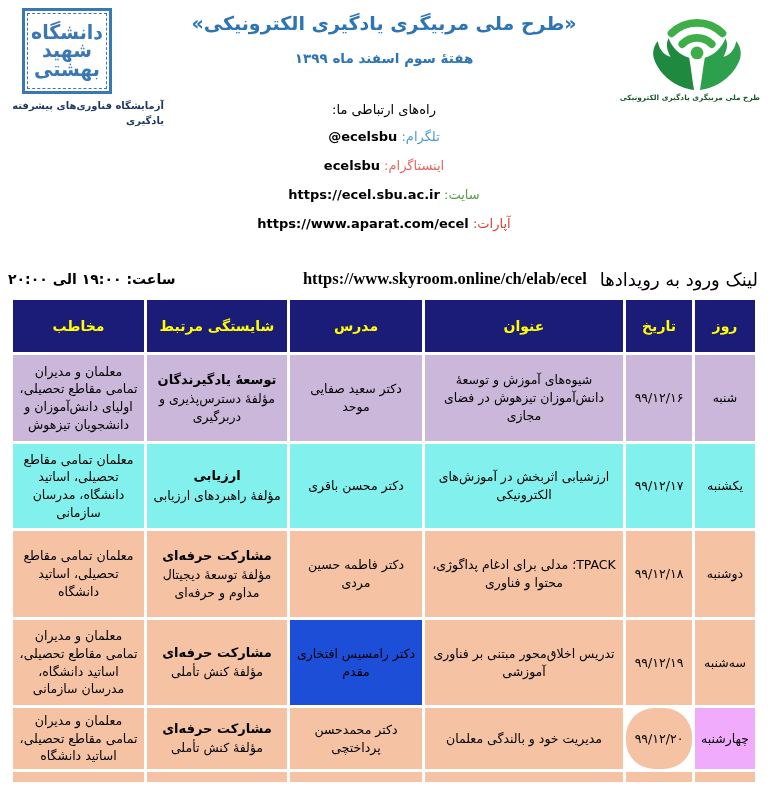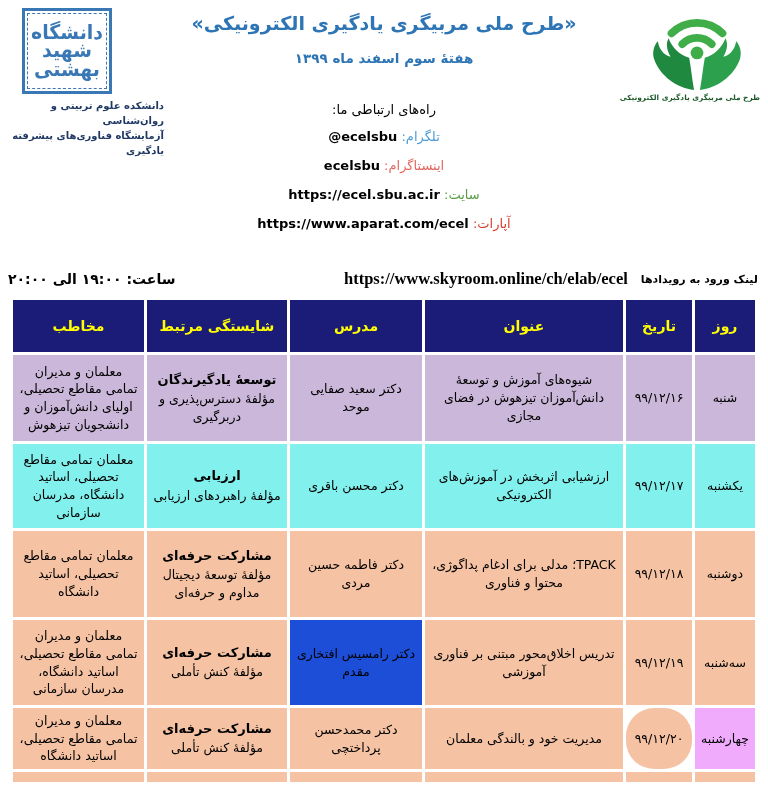--- a/index.html
+++ b/index.html
@@ -65,21 +65,21 @@
   .contact-line{margin-top:11px;font-size:13px;line-height:18px;}
   .c-label{font-weight:normal;}
   .c-value{font-weight:bold;color:#000;}
 
   
   .link-row{
     position:absolute;top:264px;left:8px;right:10px;height:30px;
     display:flex;justify-content:space-between;align-items:center;
   }
   .link-group{display:flex;align-items:center;gap:13px;}
-  .link-label{font-size:11px;font-weight:bold;}
+  .link-label{font-size:18px;font-weight:normal;}
   .link-url{
     font-family:"Liberation Serif", serif;
     font-size:16.5px;font-weight:bold;
   }
   .time{font-size:14px;font-weight:bold;}
 
   
   table.schedule{
     position:absolute;top:297px;right:10px;width:748px;
     border-collapse:separate;border-spacing:3px;
@@ -118,21 +118,20 @@
   <div class="uni-logo">
     <div class="uni-logo-inner">
       <div class="uni-logo-text">
         <div>دانشگاه</div>
         <div>شهید</div>
         <div>بهشتی</div>
       </div>
     </div>
   </div>
   <div class="uni-caption">
-    <div>دانشکده علوم تربیتی و روان‌شناسی</div>
     <div>آزمایشگاه فناوری‌های پیشرفته یادگیری</div>
   </div>
 
   <div class="program-logo">
     <svg width="118" height="88" viewBox="0 0 120 90">
       <circle cx="60" cy="50" r="6.5" fill="#3fae49"></circle>
       <path d="M45 41 A 21 21 0 0 1 75 41" stroke="#3fae49" stroke-width="8" fill="none" stroke-linecap="round"></path>
       <path d="M34 30 A 37 37 0 0 1 86 30" stroke="#3fae49" stroke-width="8" fill="none" stroke-linecap="round"></path>
       <path d="M57 88 C 40 86 22 74 16 56 C 14 49 16 42 20 38 C 21 46 26 52 33 54 C 29 47 28 40 31 35 C 34 44 42 52 52 55 C 54 66 55 77 57 88 Z" fill="#1f8a3f"></path>
       <path d="M63 88 C 80 86 98 74 104 56 C 106 49 104 42 100 38 C 99 46 94 52 87 54 C 91 47 92 40 89 35 C 86 44 78 52 68 55 C 66 66 65 77 63 88 Z" fill="#2da04d"></path>

